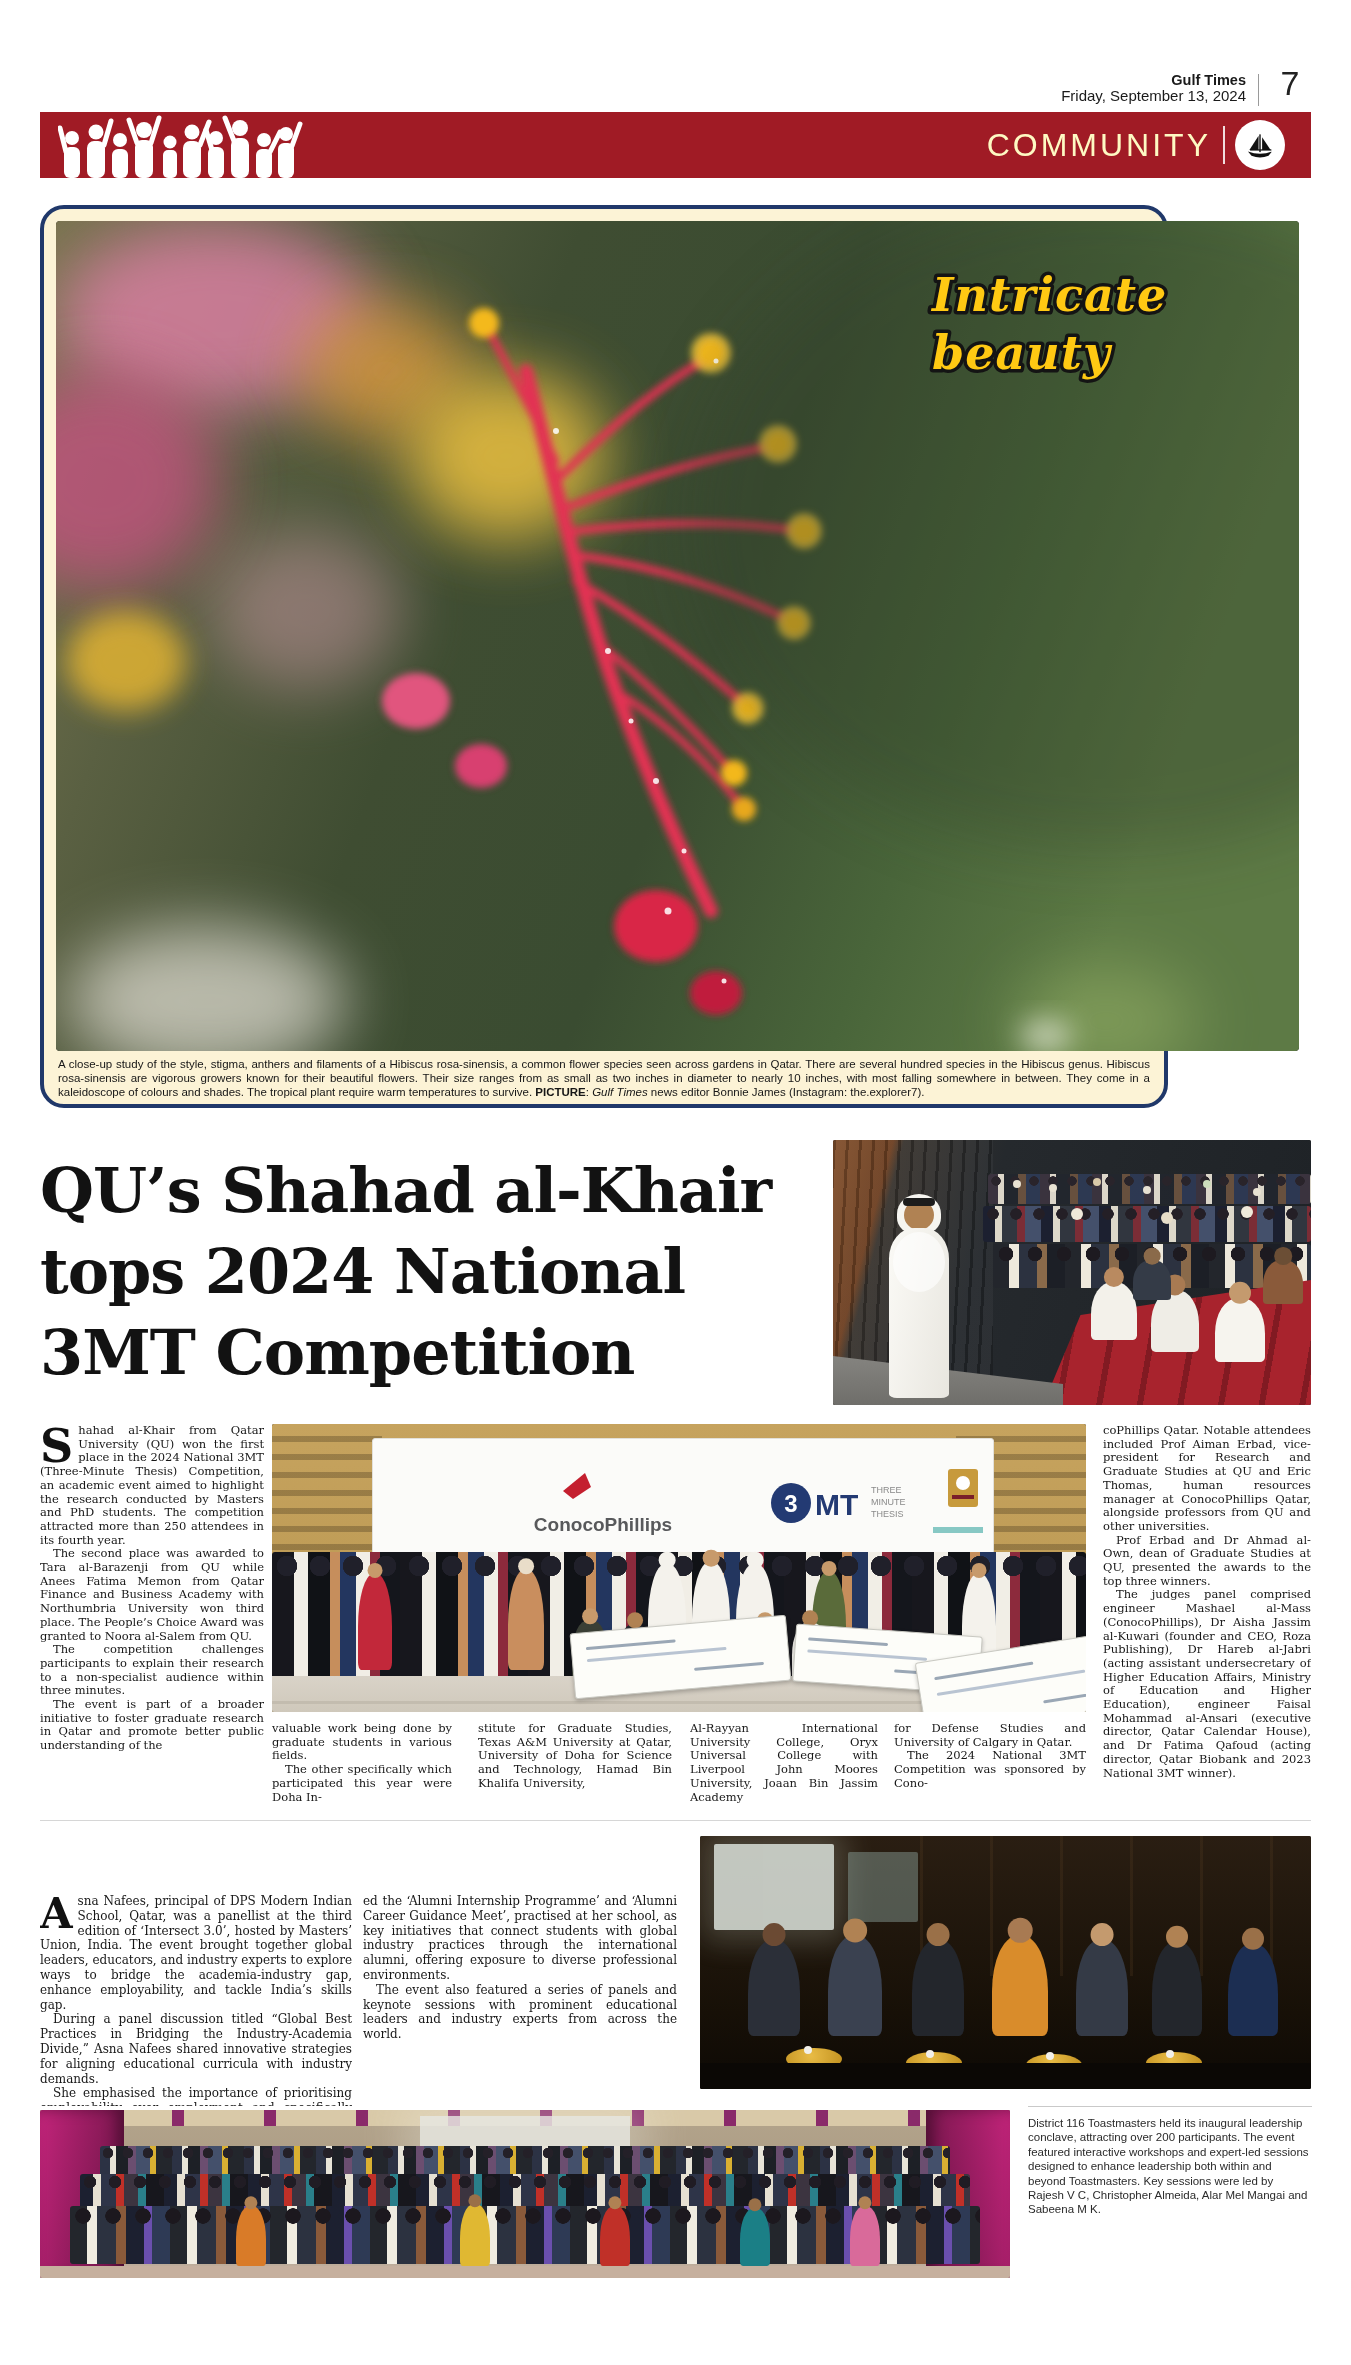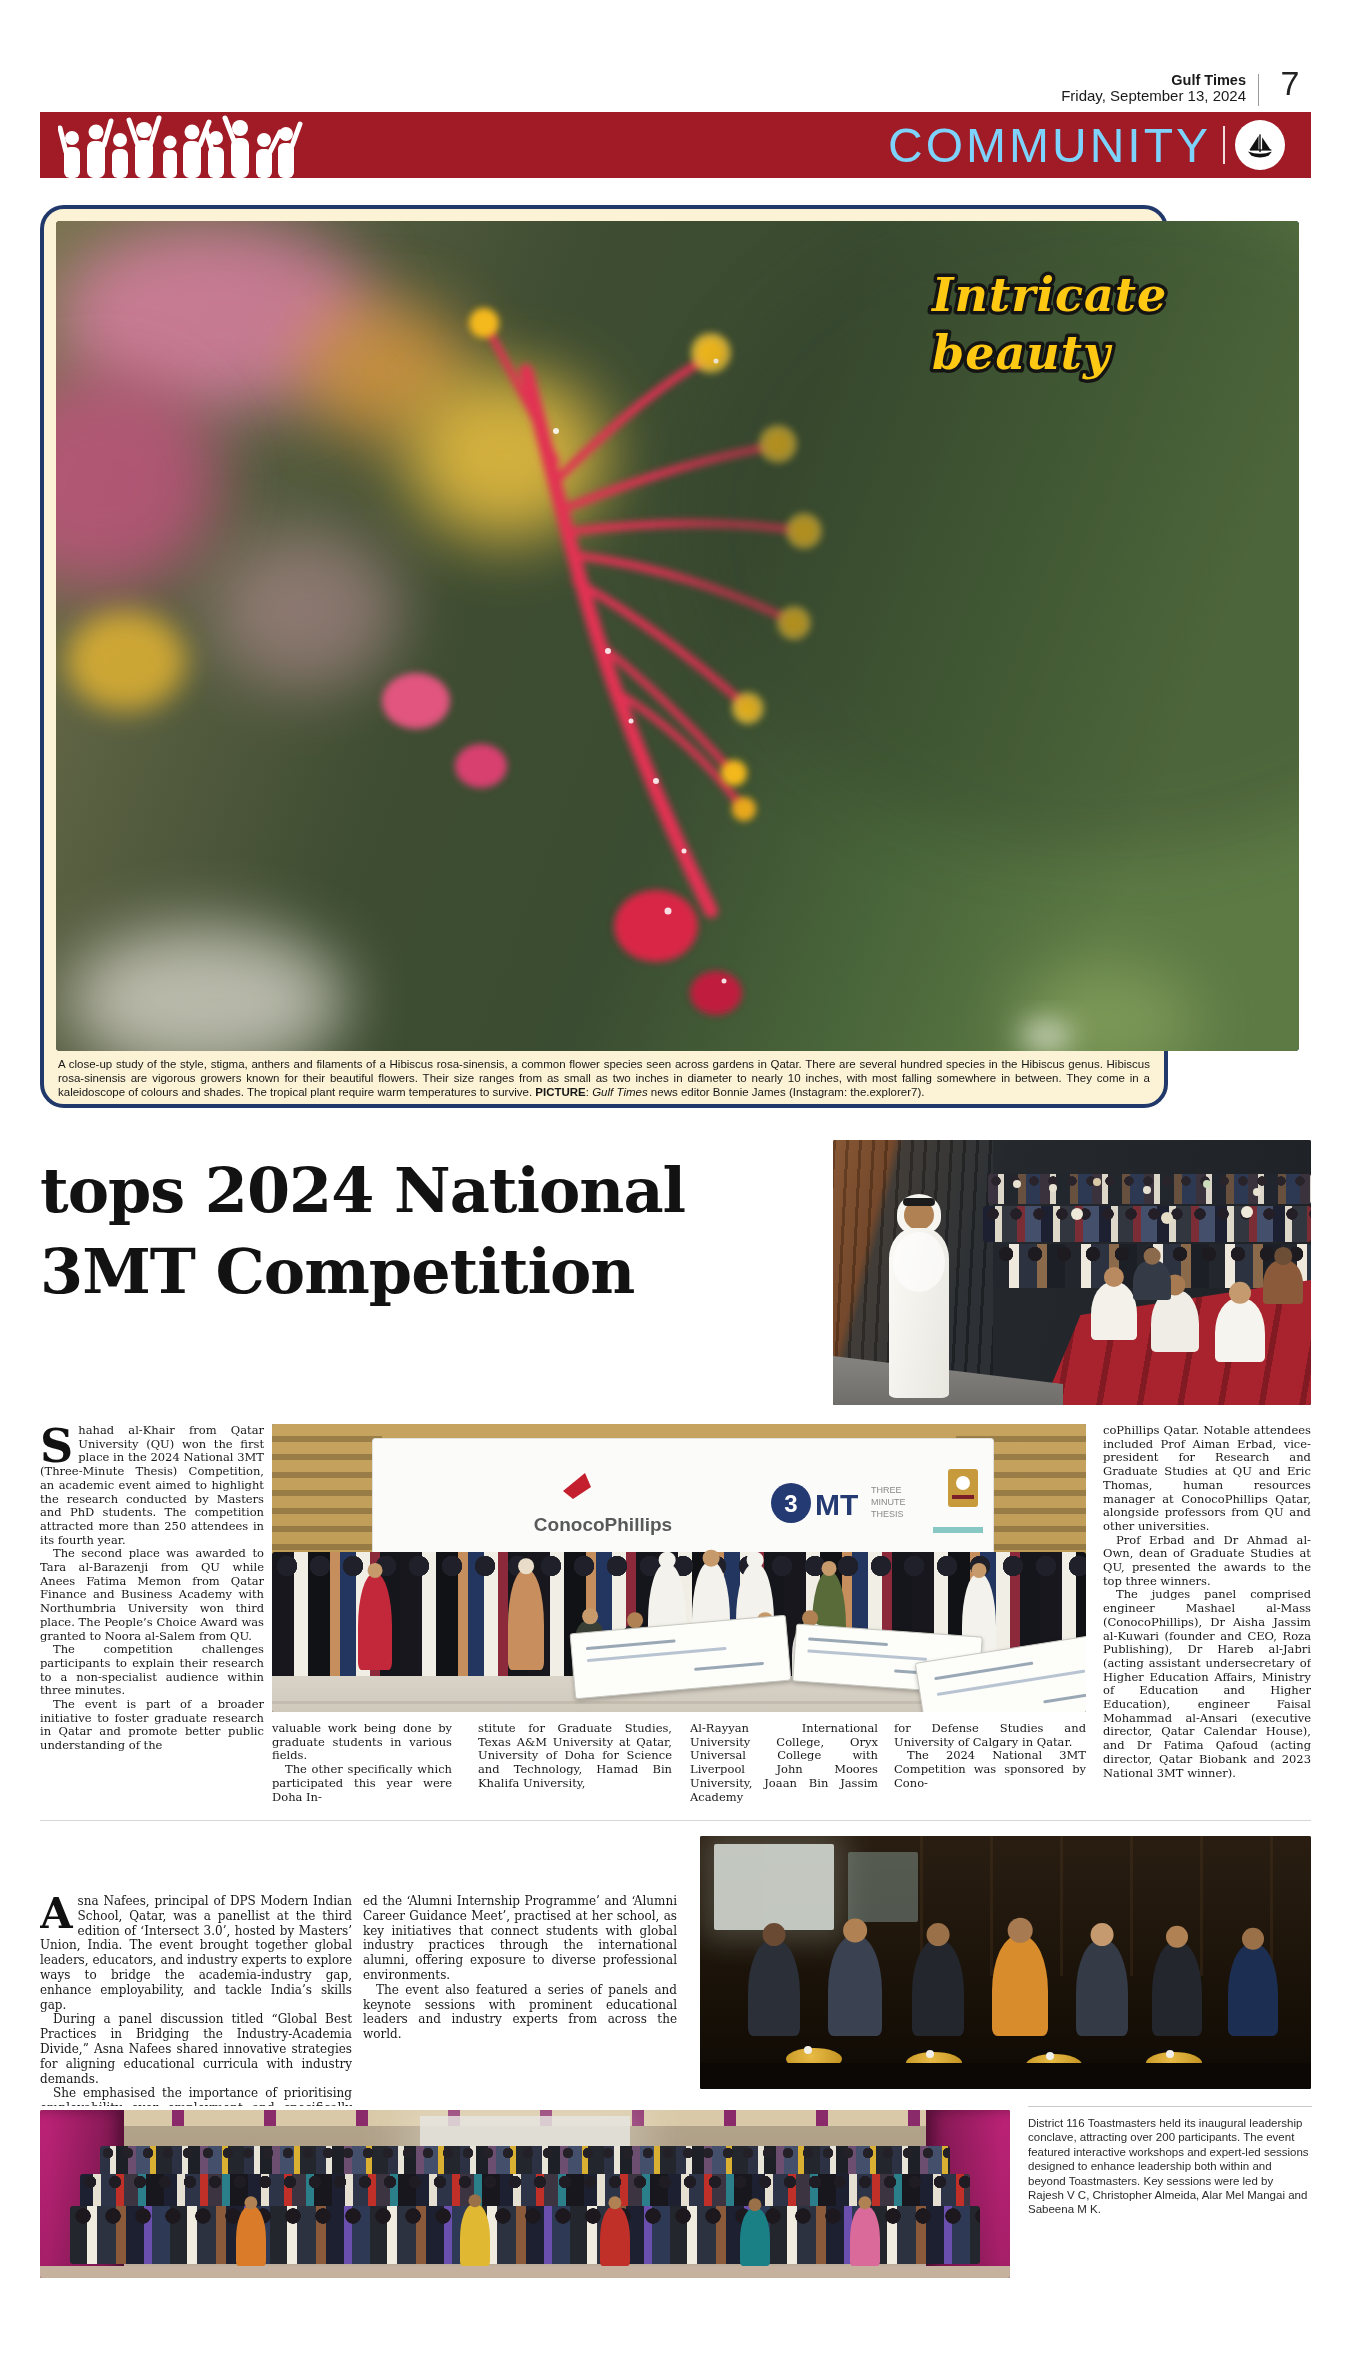--- a/index.html
+++ b/index.html
@@ -9,21 +9,21 @@
   .photo{position:absolute;overflow:hidden;background:#222;border-radius:2px}
   .photo *{pointer-events:none}
   
   #masthead-meta{right:105px;top:72px;text-align:right;color:#1a1a1a;line-height:16px}
   #masthead-meta .pub{font-weight:bold;font-size:14.5px}
   #masthead-meta .date{font-size:15px}
   #pagenum-divider{left:1258px;top:74px;width:1px;height:32px;background:#9a9a9a}
   #page-number{left:1268px;top:64px;width:44px;text-align:center;font-size:34px;font-weight:300;color:#222}
   
   #banner{left:40px;top:112px;width:1271px;height:66px;background:#A01B25}
-  #community{right:100px;top:50%;transform:translateY(-50%);color:#7dd3fc;font-size:48px;font-weight:300;letter-spacing:3px}
+  #community{right:100px;top:50%;transform:translateY(-50%);color:#fef9c3;font-size:32px;font-weight:300;letter-spacing:3px}
   #banner-divider{right:86px;top:14px;width:2px;height:38px;background:rgba(255,255,255,.85)}
   #banner-circle{right:26px;top:8px;width:50px;height:50px;border-radius:50%;background:#fff;display:flex;align-items:center;justify-content:center}
   
   #feature-box{left:40px;top:205px;width:1128px;height:903px;background:#FCF3D6;border:4px solid #20386A;border-radius:24px;box-sizing:border-box}
   #feature-photo{left:12px;top:12px;width:1243px;height:830px;border-radius:4px}
   .ov{font:italic 700 46px "DejaVu Serif",serif;fill:#FFC913;stroke:#141414;stroke-width:7px;paint-order:stroke;stroke-linejoin:round;letter-spacing:1px}
   #feature-caption{left:14px;right:14px;top:849px;font-size:11.5px;line-height:13.8px;color:#161616;text-align:justify}
   #feature-caption .b{font-weight:bold}
   #feature-caption .i{font-style:italic}
   
@@ -210,20 +210,21 @@
         <text x="8" y="80" class="ov">Intricate</text>
         <text x="8" y="138" class="ov">beauty</text>
       </svg>
     </div>
     <div id="feature-caption" class="abs">
       <span>A close-up study of the style, stigma, anthers and filaments of a Hibiscus rosa-sinensis, a common flower species seen across gardens in Qatar. There are several hundred species in the Hibiscus genus. Hibiscus rosa-sinensis are vigorous growers known for their beautiful flowers. Their size ranges from as small as two inches in diameter to nearly 10 inches, with most falling somewhere in between. They come in a kaleidoscope of colours and shades. The tropical plant require warm temperatures to survive. </span><span class="b">PICTURE</span><span>: </span><span class="i">Gulf Times</span><span> news editor Bonnie James (Instagram: the.explorer7).</span>
     </div>
   </div>
 
   <h1 id="headline1" class="abs" style="margin:0">
+    <span style="display:block;white-space:nowrap">QU’s Shahad al-Khair</span>
     <span style="display:block;white-space:nowrap">tops 2024 National</span>
     <span style="display:block;white-space:nowrap">3MT Competition</span>
   </h1>
 
   <div class="photo" style="left:833px;top:1140px;width:478px;height:265px">
     <div class="abs" style="inset:0;background:linear-gradient(105deg,#83512e 0%,#6e4123 11%,#3a3530 13%,#25292d 32%,#1e2226 100%)"></div>
     <div class="abs" style="left:0;top:0;width:160px;height:265px;background:repeating-linear-gradient(93deg,rgba(0,0,0,.2) 0 3px,rgba(255,255,255,.04) 3px 13px)"></div>
     <div class="band" style="left:155px;top:34px;right:0;height:30px;--head:#2a242b;background:repeating-radial-gradient(circle at 8px 7px,var(--head) 0 4.5px,rgba(0,0,0,0) 5px 100%),repeating-linear-gradient(90deg,#3c3440 0 10px,#e6e0d2 10px 16px,#22262e 16px 30px,#6b5340 30px 38px,#2e3a55 38px 52px);background-size:19px 100%,auto;opacity:.95"></div>
     <div class="band" style="left:150px;top:66px;right:0;height:36px;--head:#241f26;background:repeating-radial-gradient(circle at 10px 8px,var(--head) 0 5.5px,rgba(0,0,0,0) 6px 100%),repeating-linear-gradient(90deg,#1c2030 0 12px,#ddd8ca 12px 19px,#31363f 19px 34px,#7b2d36 34px 42px,#44506b 42px 58px);background-size:23px 100%,auto"></div>
     <div class="band" style="left:160px;top:104px;right:0;height:44px;--head:#1d1a20;background:repeating-radial-gradient(circle at 13px 10px,var(--head) 0 7px,rgba(0,0,0,0) 7.5px 100%),repeating-linear-gradient(90deg,#23262c 0 16px,#eee9dc 16px 26px,#2c3240 26px 44px,#8a6a4a 44px 54px,#1c1f26 54px 72px);background-size:29px 100%,auto"></div>

